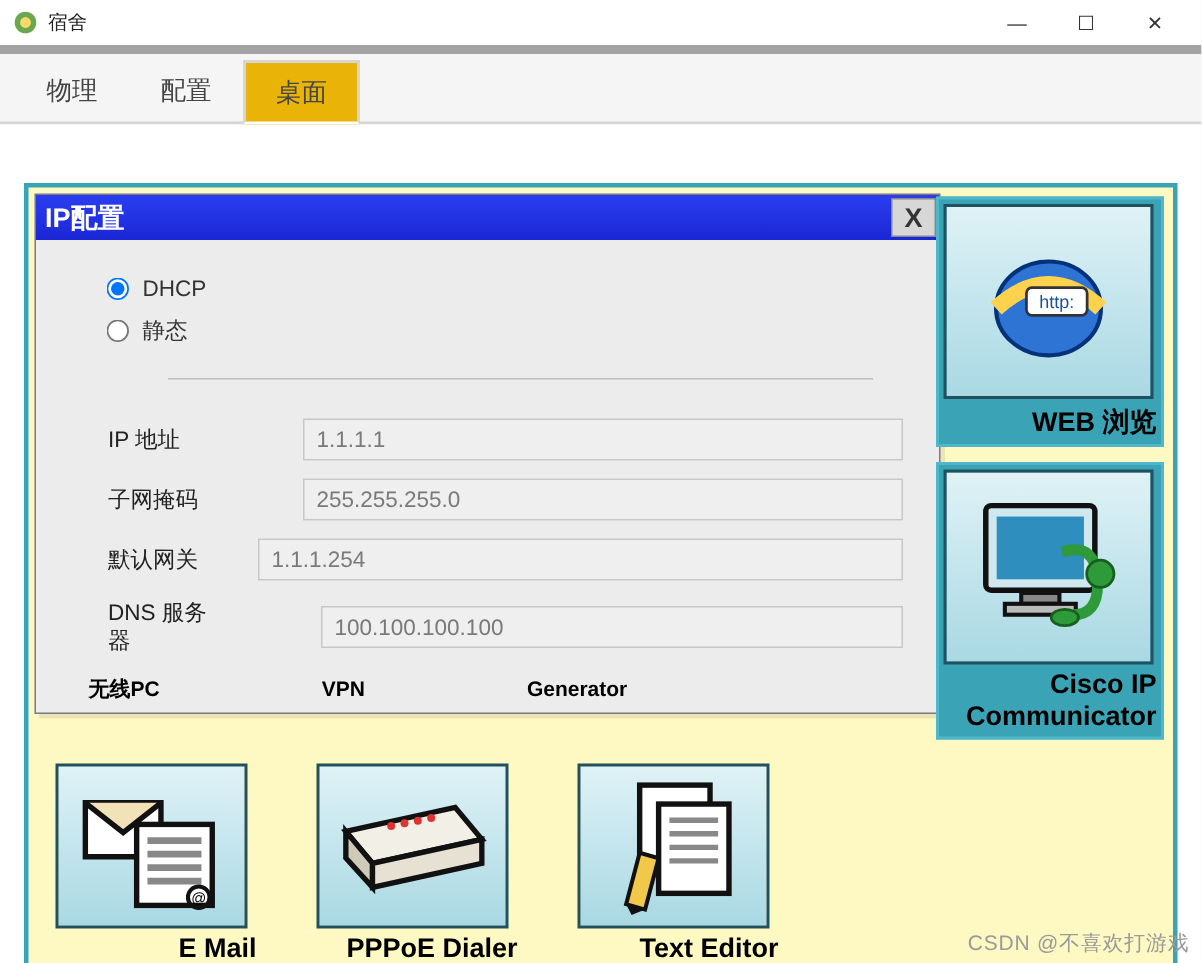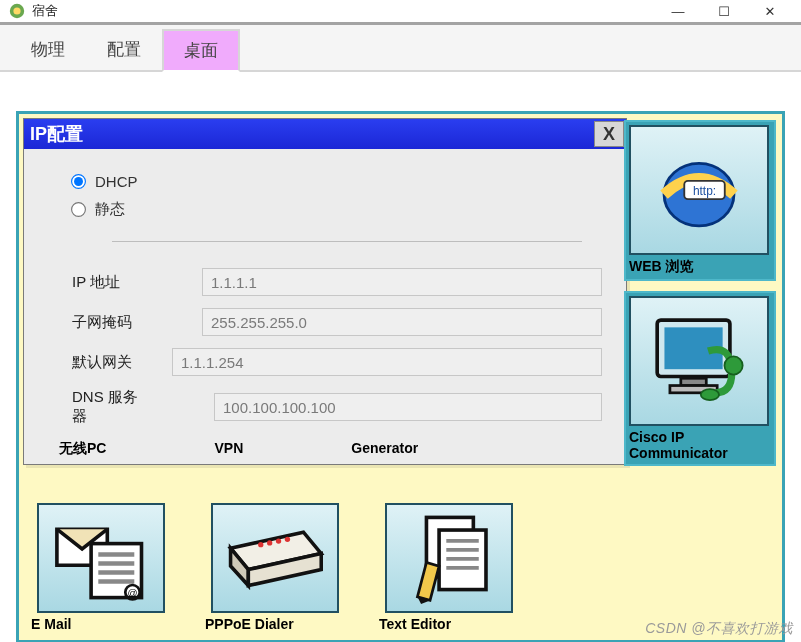--- a/index.html
+++ b/index.html
@@ -1,30 +1,30 @@
 <!DOCTYPE html>
 <html><head>
 <meta charset="utf-8">
 <style>
   * { box-sizing: border-box; margin: 0; padding: 0; }
   body { font-family: "Microsoft YaHei", "Segoe UI", sans-serif; font-size: 13px; background: #fff; width: 801px; height: 642px; overflow: hidden; position: relative; }
-  .titlebar { height: 25px; display: flex; align-items: center; padding: 0 8px; border-bottom: 3px solid #a3a3a3; }
+  .titlebar { height: 36px; display: flex; align-items: center; padding: 0 8px; border-bottom: 6px solid #a3a3a3; }
   .titlebar .icon { width: 18px; height: 18px; margin-right: 6px; }
   .titlebar .title { flex: 1; font-size: 13px; color: #222; }
   .winbtns { display: flex; }
   .winbtn { width: 46px; height: 30px; display: flex; align-items: center; justify-content: center; color: #333; }
   .tabs { display: flex; padding: 4px 10px 0 10px; border-bottom: 2px solid #d6d6d6; background:#f5f5f5; }
   .tab { padding: 8px 20px; font-size: 17px; color: #444; cursor: pointer; border: 1px solid transparent; border-bottom: none; }
-  .tab.active { background: #f0abfc; border: 2px solid #d6d6d6; border-bottom: 2px solid #fff; margin-bottom: -2px; }
+  .tab.active { background: #eab308; border: 2px solid #d6d6d6; border-bottom: 2px solid #fff; margin-bottom: -2px; }
   .workspace { padding: 16px; background: #fff; }
   .desktop { background: #fef9c3; border: 3px solid #3aa3b5; height: 532px; position: relative; padding: 4px; margin-top: 23px; }
   .iconcol { position: absolute; right: 6px; top: 6px; width: 152px; display: flex; flex-direction: column; gap: 10px; border-radius: 19px; }
   .appicon-box { border: 2px solid #4eb8ca; background:#3aa3b5; padding:3px; }
   .appicon { width: 140px; height: 130px; background: linear-gradient(#dff2f6,#a9d8e3); border:2px solid #215061; display:flex; align-items:center; justify-content:center; }
-  .appicon-label { text-align:left; color:#000; font-size:14px; font-weight:bold; margin-top:3px; }
+  .appicon-label { text-align:right; color:#000; font-size:18px; font-weight:bold; margin-top:3px; }
   .rowicons { position: absolute; left: 12px; bottom: 8px; display: flex; gap: 34px; }
   .appicon-v { width: 140px; text-align:center; }
   .appicon2 { width: 128px; height: 110px; background: linear-gradient(#dff2f6,#a9d8e3); border:2px solid #215061; margin:0 auto; display:flex; align-items:center; justify-content:center; }
   .peeklabels { position:absolute; top: 326px; left: 40px; display:flex; gap:108px; color:#000; font-weight:bold; font-size:14px; }
   .ipwin { position:absolute; left: 4px; top: 4px; width: 604px; background:#ececec; border:1px solid #7a7a7a; box-shadow: 3px 3px 0 rgba(0,0,0,0.08); }
   .ipwin .hdr { background: linear-gradient(#2a3ef0,#1b27d6); color:#fff; height:30px; display:flex; align-items:center; font-size:18px; font-weight:bold; padding-left:6px; }
   .ipwin .hdr .spacer { flex:1; }
   .ipwin .hdr .closebtn { width:30px; height:26px; margin-right:2px; background:#d7d7d7; color:#333; border:1px solid #888; display:flex; align-items:center; justify-content:center; font-size:18px; }
   .ipbody { padding: 24px 24px 26px 48px; }
   .radios { margin-bottom: 22px; }
@@ -32,21 +32,21 @@
   .radio-row input { margin-right: 10px; transform: scale(1.15); }
   .hr { height:1px; background:#bdbdbd; margin: 0 20px 26px 40px; }
   .fieldrow { display:flex; align-items:center; margin-bottom: 12px; }
   .fieldrow .lbl { width: 140px; font-size:15px; color:#222; }
   .fieldrow input.txt { flex:1; height:28px; padding:3px 8px; font-size:15px; background:#efefef; border:1px solid #c7c7c7; color:#7a7a7a; }
   .fieldrow:nth-child(1) input.txt, .r1 input.txt { width: 400px; flex:none; margin-left:30px; }
   .fr-ip input.txt { width: 400px; flex:none; margin-left:30px; }
   .fr-sm input.txt { width: 400px; flex:none; margin-left:30px; }
   .fr-gw input.txt { width: 430px; flex:none; margin-left:-6px; }
   .fr-dns input.txt { width: 388px; flex:none; margin-left:64px; }
-  .watermark { position:absolute; right:8px; bottom:4px; font-size:14px; color:#9a9a9a; letter-spacing:0.5px;font-style:italic; }
+  .watermark { position:absolute; right:8px; bottom:4px; font-size:14px; color:#9a9a9a; letter-spacing:0.5px; }
 </style>
 </head>
 <body>
 
 <div class="titlebar">
   <svg class="icon" viewBox="0 0 20 20">
       <circle cx="10" cy="10" r="8" fill="#6aa84f"></circle>
       <circle cx="10" cy="10" r="4" fill="#ffd966"></circle>
     </svg>
   <div class="title">宿舍</div>

